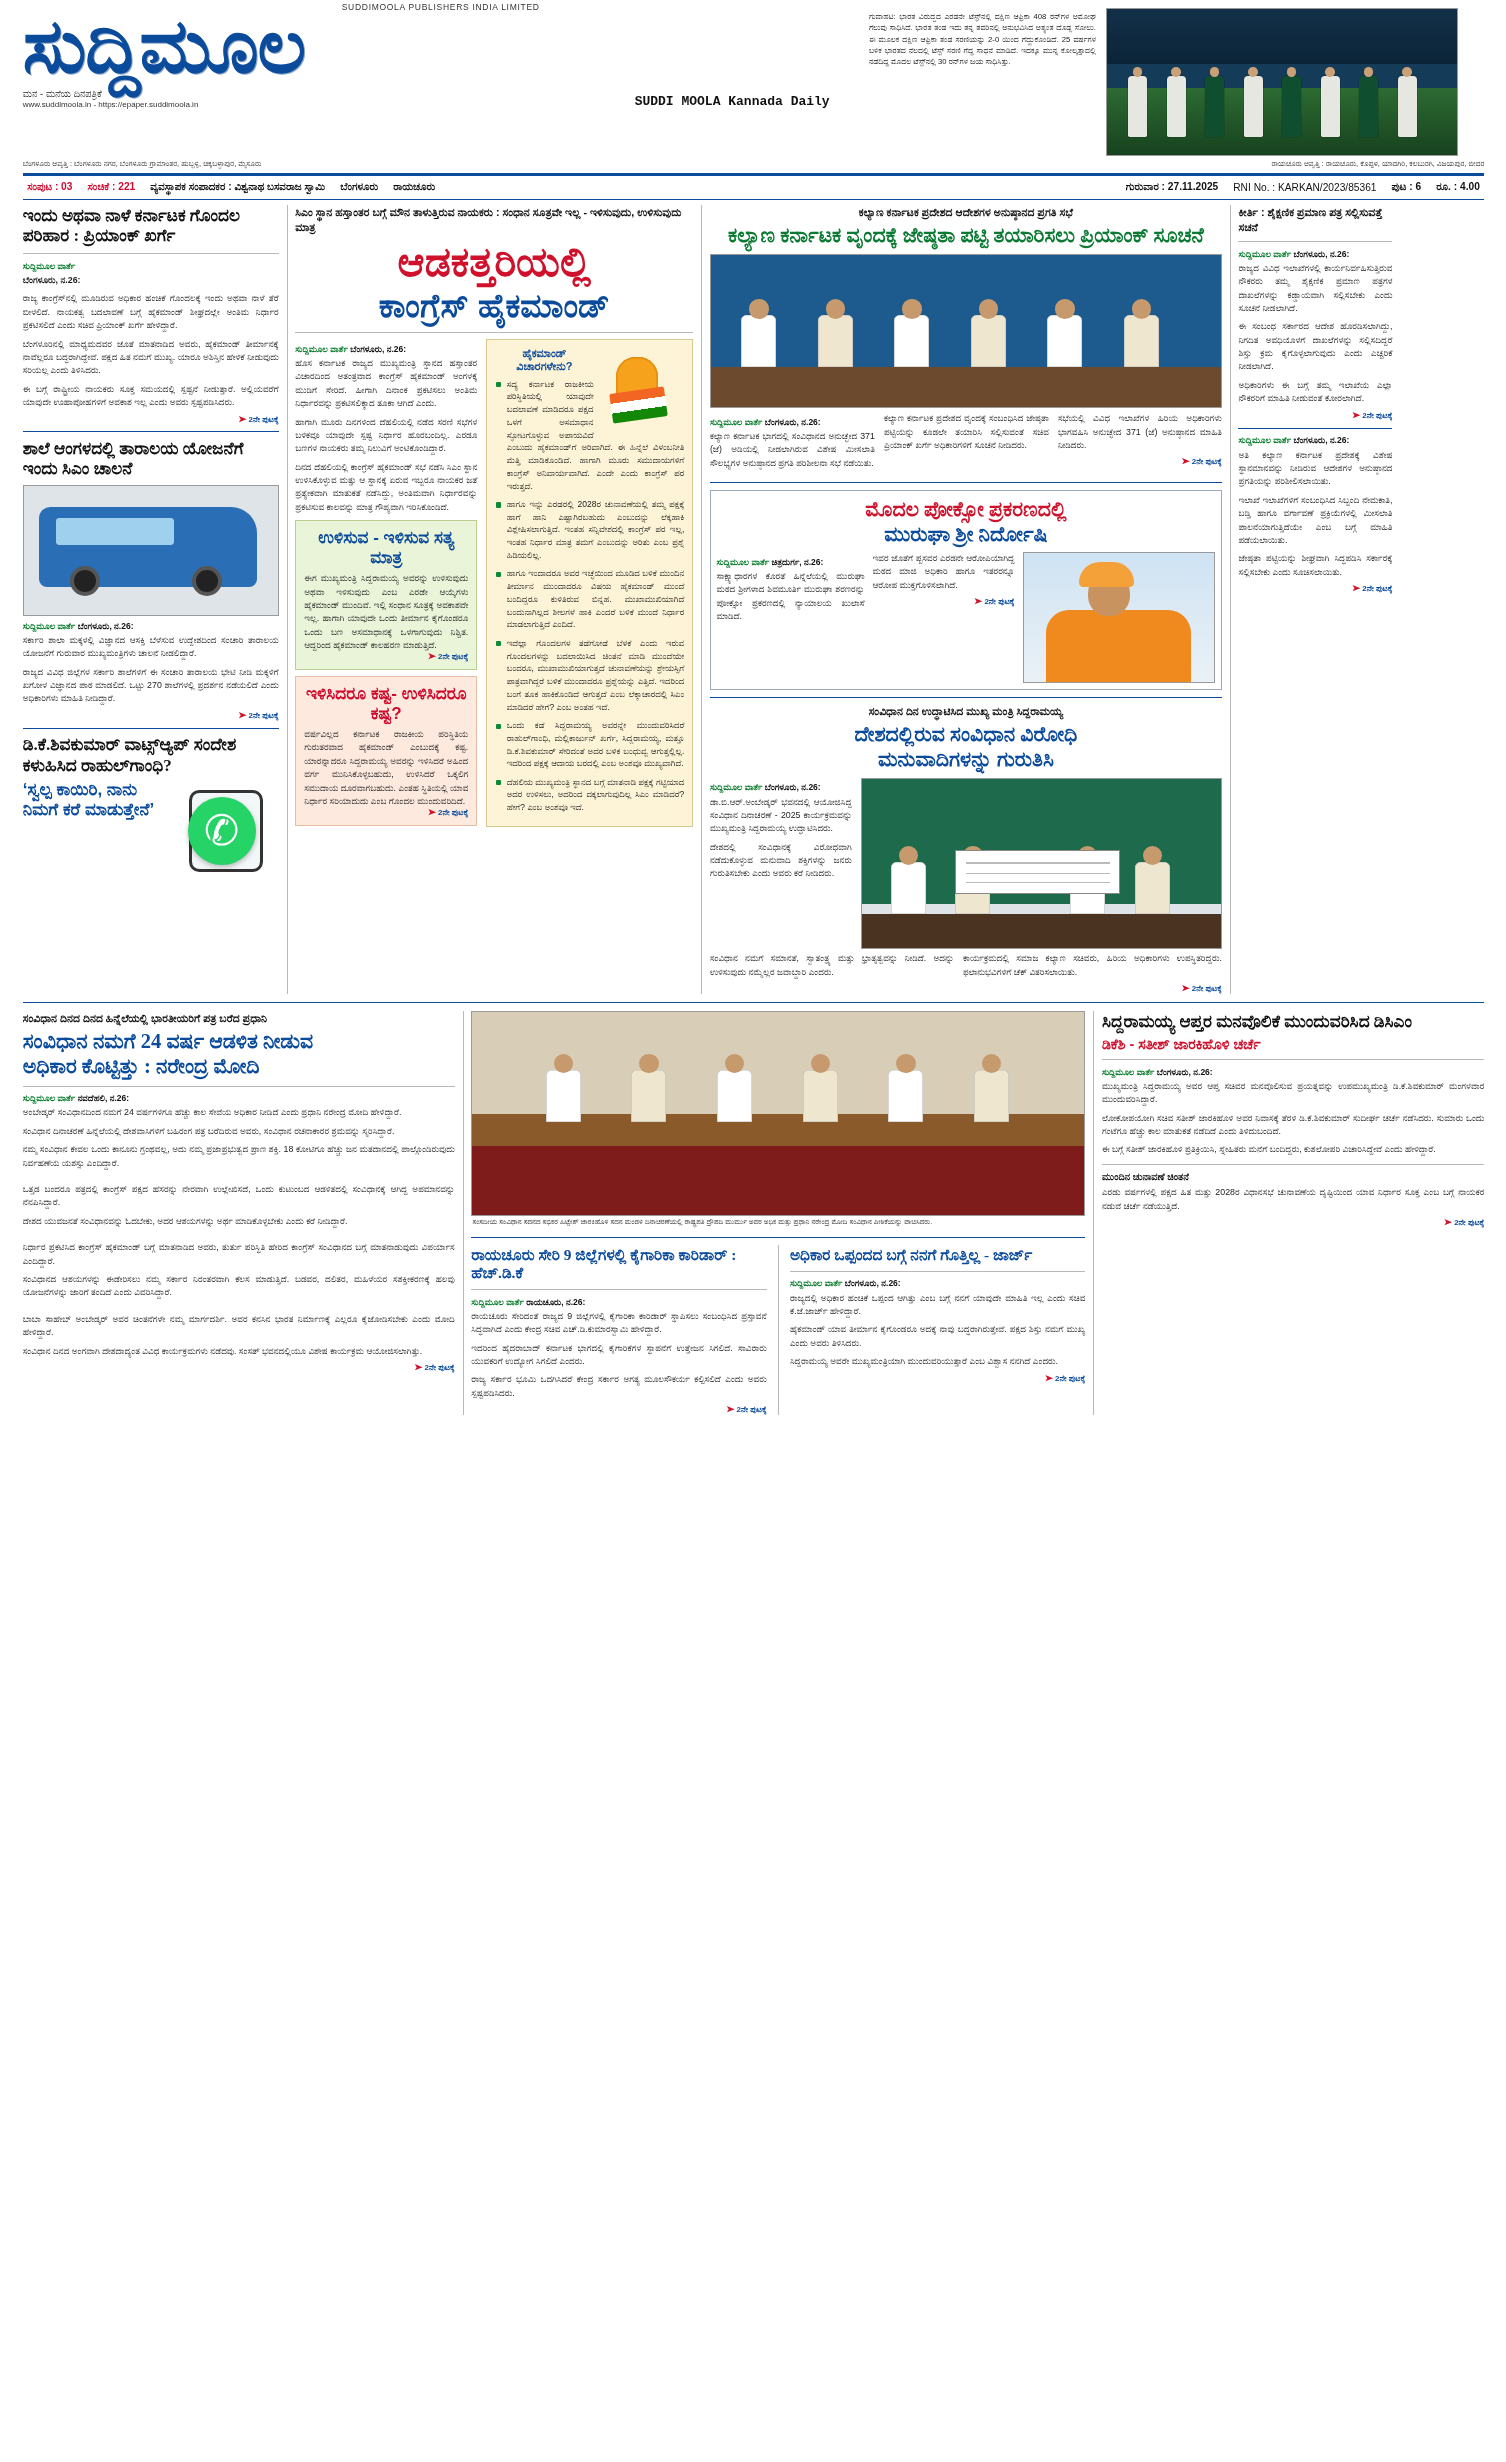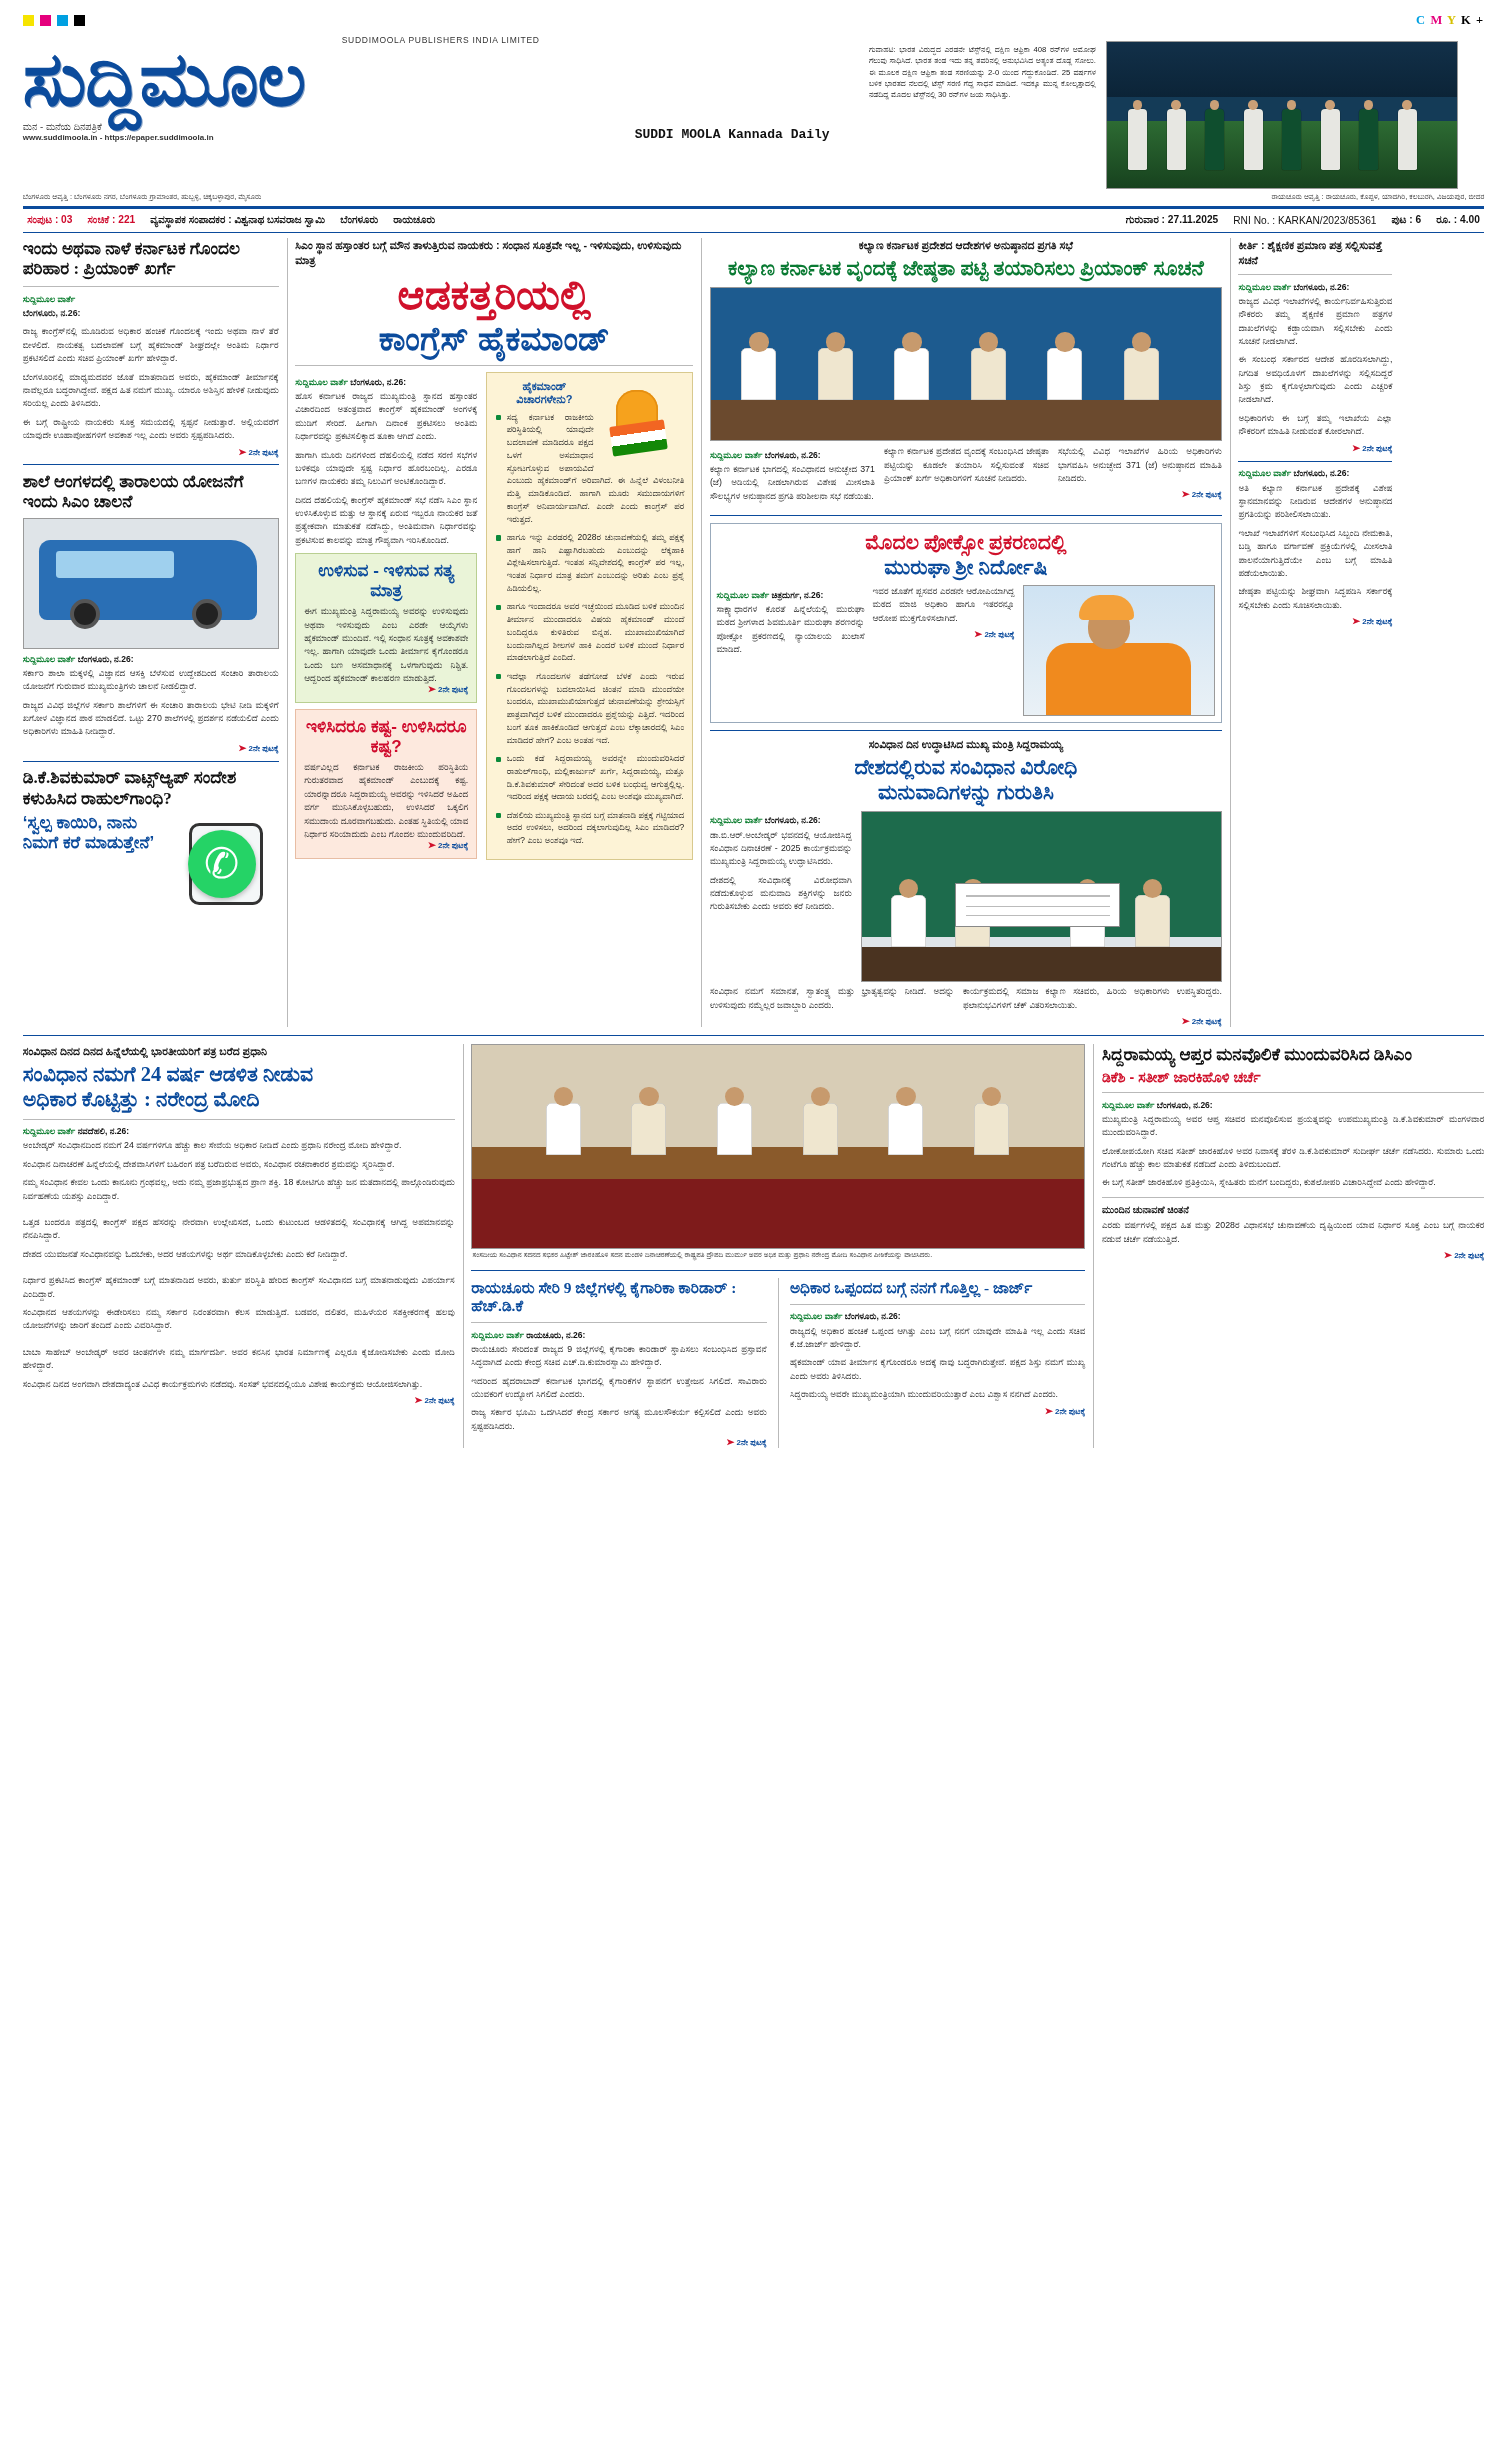--- a/index.html
+++ b/index.html
@@ -32,21 +32,21 @@
   .logo {
     font-family:"Liberation Serif", serif;
     font-size: 75px; line-height: 1;
     font-weight: bold;
     color:#0b4b9c;
     letter-spacing:-1.1px;
     text-shadow: 1.1px 1.1px 0 #8fa8c9;
   }
   .logo-sub { display:flex; justify-content:space-between; width: 807px; margin-top:4.5px; align-items:flex-end;}
   .logo-sub .tag1 { font-size:9.7px; color:#222; }
-  .logo-sub .url { font-size:8px; color:#333;font-weight:bold; }
+  .logo-sub .url { font-size:8px; color:#333; }
   .logo-sub .eng { font-family:Liberation Mono, monospace; font-size:13px; font-weight:bold; color:#111; }
 
   .mast-mid { width: 227px; font-size:7.7px; line-height:1.45; color:#1b1b1b; padding-top:9px; text-align:justify;}
   .mast-photo { width: 352px; height: 148px; border:0.6px solid #999; position:relative; overflow:hidden; background:#0c2237; margin-top:5.7px;}
   .mast-photo .turf { position:absolute; left:0; right:0; bottom:0; height:46%; background:linear-gradient(#2d6b33,#17421e); }
   .mast-photo .crowd { position:absolute; left:0; right:0; top:0; height:40%; background:linear-gradient(#123049,#0b2336); }
   .mast-photo .stand { position:absolute; left:0; right:0; top:38%; height:18%; background:#143b57; }
   .mast-photo .p { position:absolute; bottom:12%; width:19.3px; height:61px; background:#e7e7e2; border-radius:4px 4px 1.7px 1.7px; box-shadow: 0 0 0 0.6px rgba(0,0,0,.2);}
   .mast-photo .p:after{content:""; position:absolute; top:-9px; left:4.5px; width:9.7px; height:9.7px; border-radius:50%; background:#caa077;}
   .mast-photo .p.dark { background:#0f4e2e; }
@@ -128,35 +128,20 @@
   .parl-seats { position:absolute; left:0; right:0; bottom:0; height:34%; background:#7e1b1b; }
   .parl-wood { position:absolute; left:0; right:0; bottom:34%; height:16%; background:#8a5a2b; }
   .parl-bg { position:absolute; left:0; right:0; top:0; height:50%; background:#d8cdb6; }
   .small { font-size:7.4px; }
 </style>
 </head>
 <body>
 
 <div class="page">
 
-  <div class="topstrip">
-    <div class="regmarks">
-      <span class="sq y"></span>
-      <span class="sq m"></span>
-      <span class="sq c"></span>
-      <span class="sq k"></span>
-    </div>
-    <div class="cmyk">
-      <span class="c">C</span>
-      <span class="m">M</span>
-      <span class="y">Y</span>
-      <span class="k">K</span>
-      <span class="k">+</span>
-    </div>
-  </div>
 
   <div class="masthead">
     <div class="mast-left">
       <div class="mast-pubtag">SUDDIMOOLA PUBLISHERS INDIA LIMITED</div>
       <div class="logo-row">
         <div class="logo">ಸುದ್ದಿಮೂಲ</div>
       </div>
       <div class="logo-sub">
         <div>
           <div class="tag1">ಮನ - ಮನೆಯ ದಿನಪತ್ರಿಕೆ</div>

